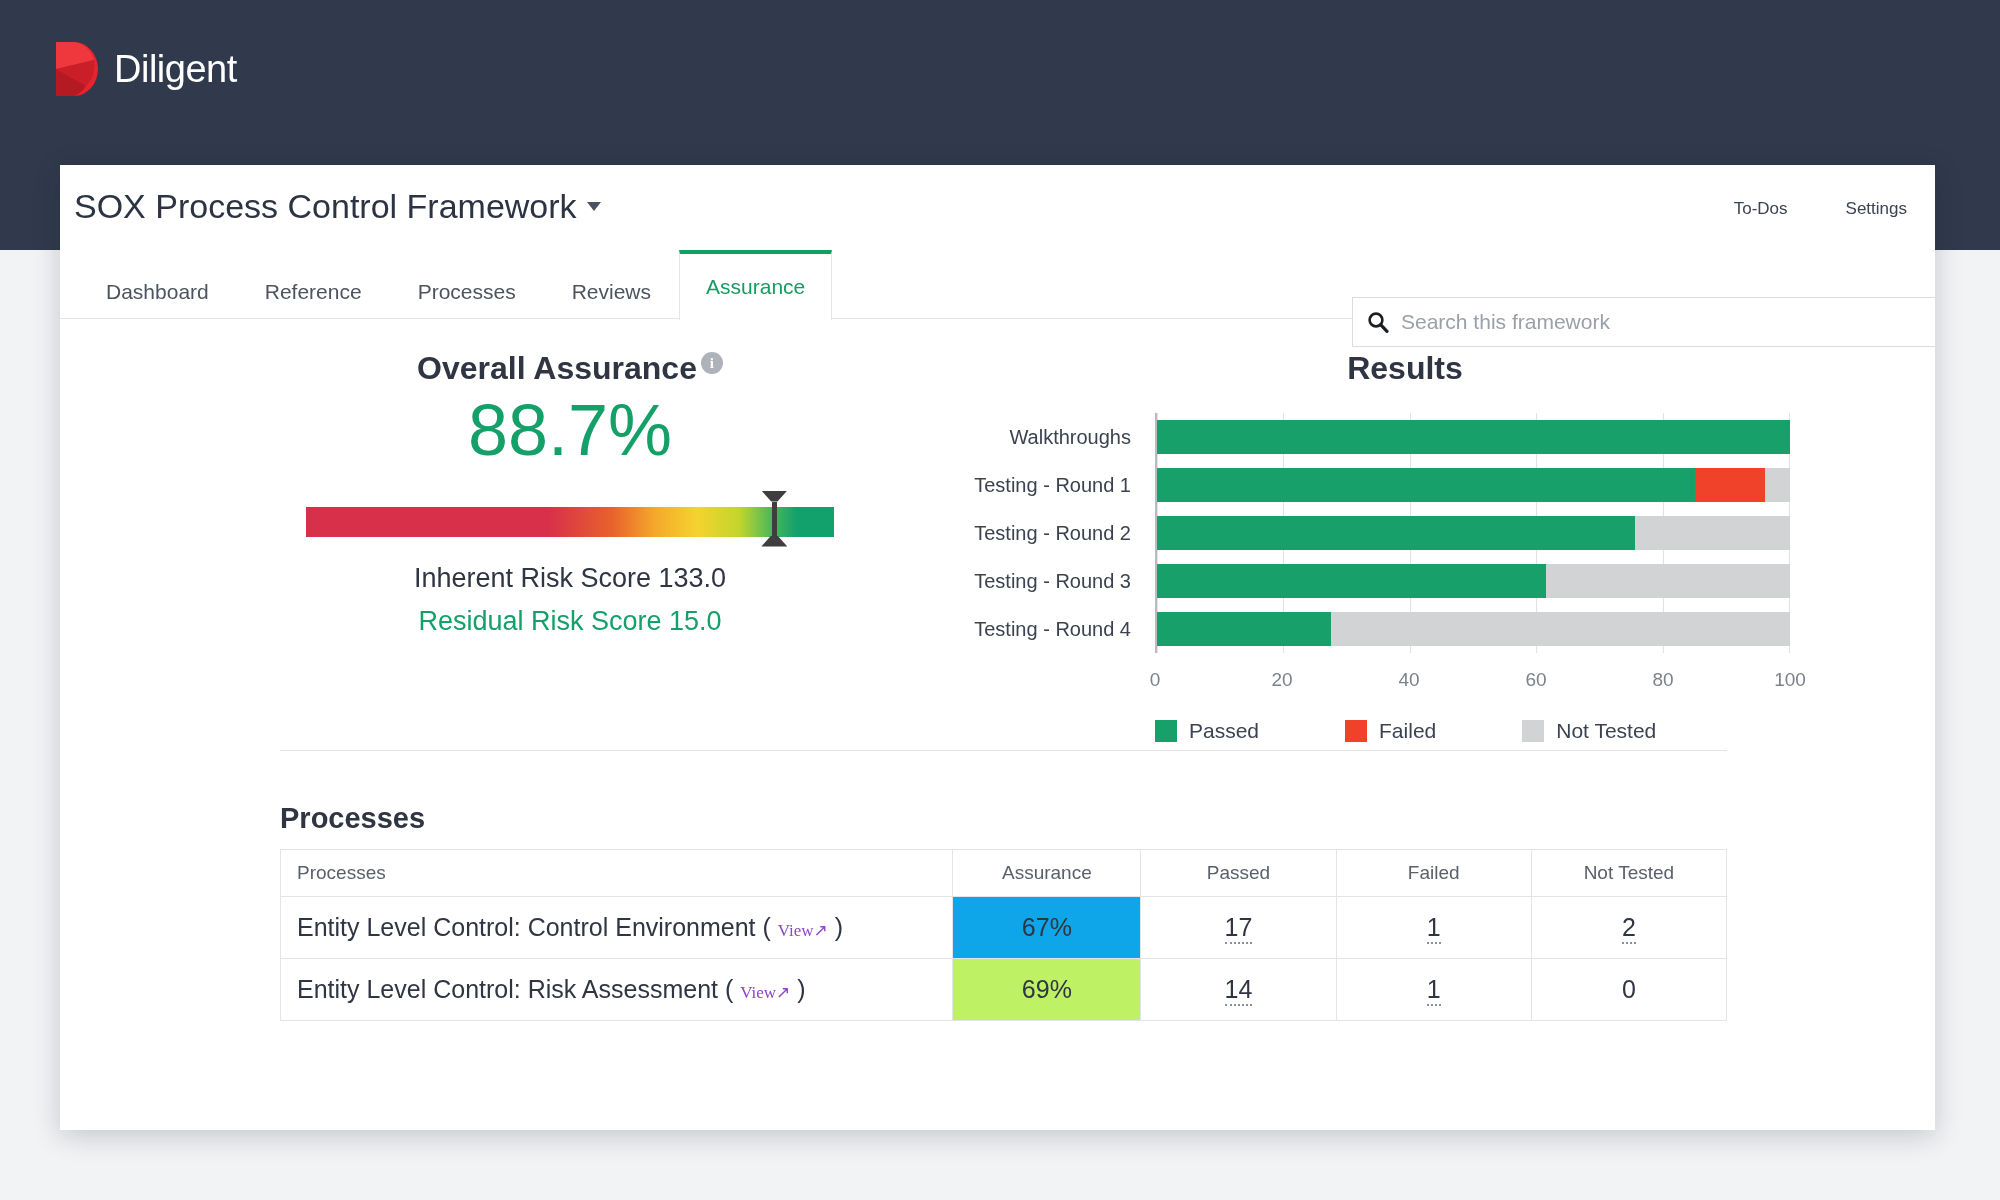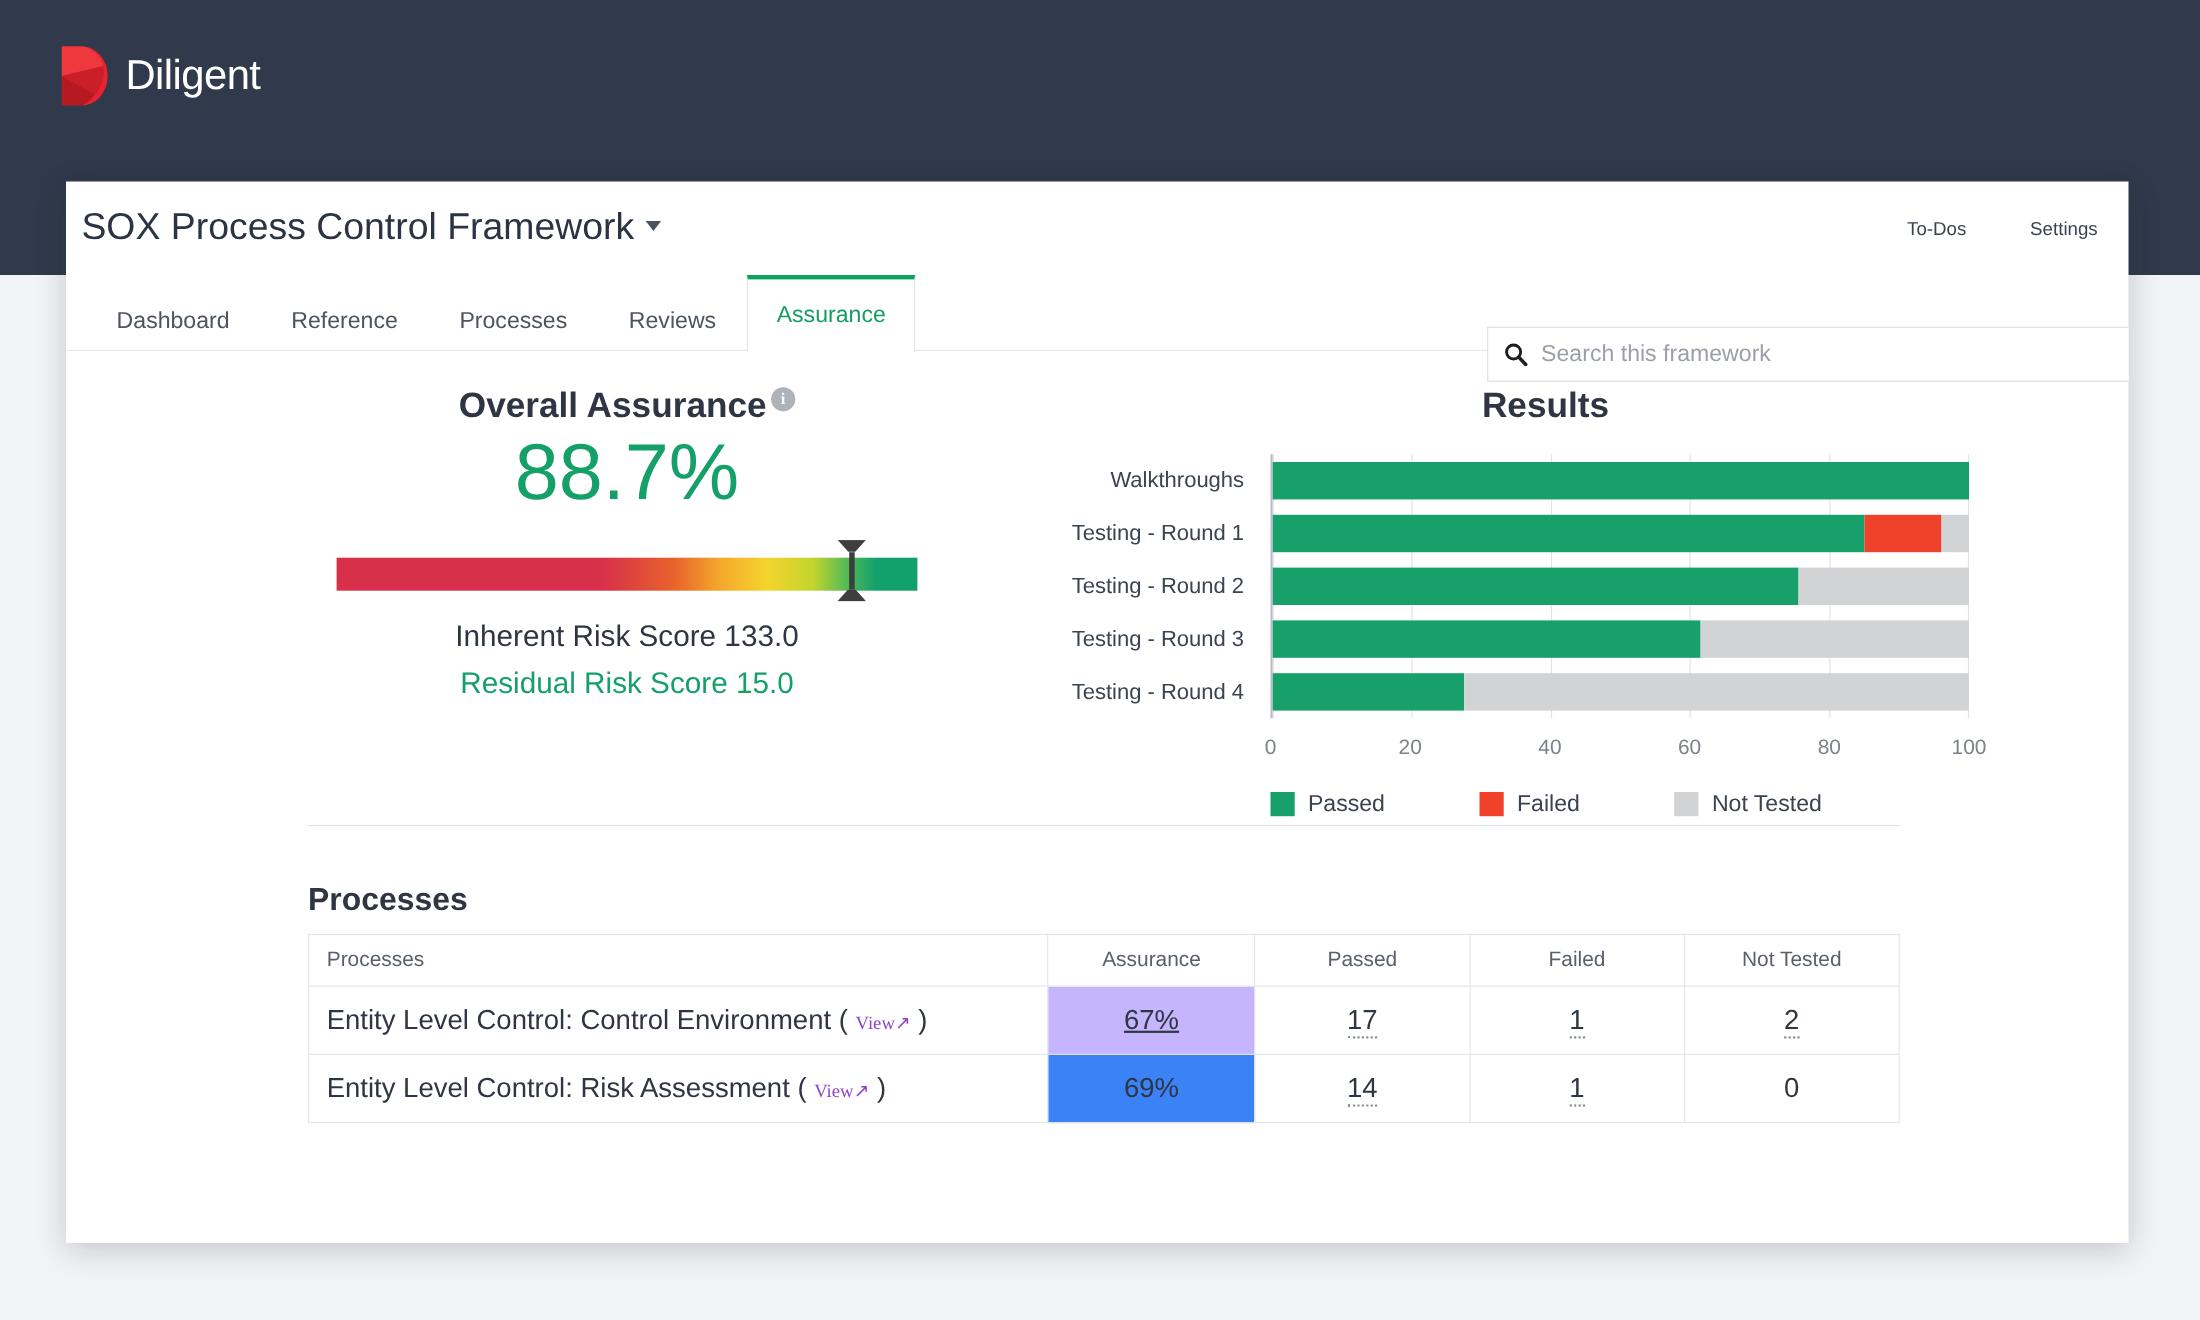--- a/index.html
+++ b/index.html
@@ -341,28 +341,28 @@
               <th class="first">Processes</th>
               <th>Assurance</th>
               <th>Passed</th>
               <th>Failed</th>
               <th>Not Tested</th>
             </tr>
           </thead>
           <tbody>
               <tr>
                 <td class="first"><span>Entity Level Control: Control Environment ( </span><span class="view-link">View</span><span class="view-link arrow">↗</span><span> )</span></td>
-                <td class="assurance-cell" style="background: #c4b5fd; text-decoration: underline;">67%</td>
+                <td class="assurance-cell" style="background: #0ea5e9;">67%</td>
                 <td class="num"><span class="dotted">17</span></td>
                 <td class="num"><span class="dotted">1</span></td>
                 <td class="num"><span class="dotted">2</span></td>
               </tr>
               <tr>
                 <td class="first"><span>Entity Level Control: Risk Assessment ( </span><span class="view-link">View</span><span class="view-link arrow">↗</span><span> )</span></td>
-                <td class="assurance-cell" style="background: #3b82f6;">69%</td>
+                <td class="assurance-cell" style="background: #bef264;">69%</td>
                 <td class="num"><span class="dotted">14</span></td>
                 <td class="num"><span class="dotted">1</span></td>
                 <td class="num">0</td>
               </tr>
             </tbody>
         </table>
       </div>
 
     </div>
   </div>

